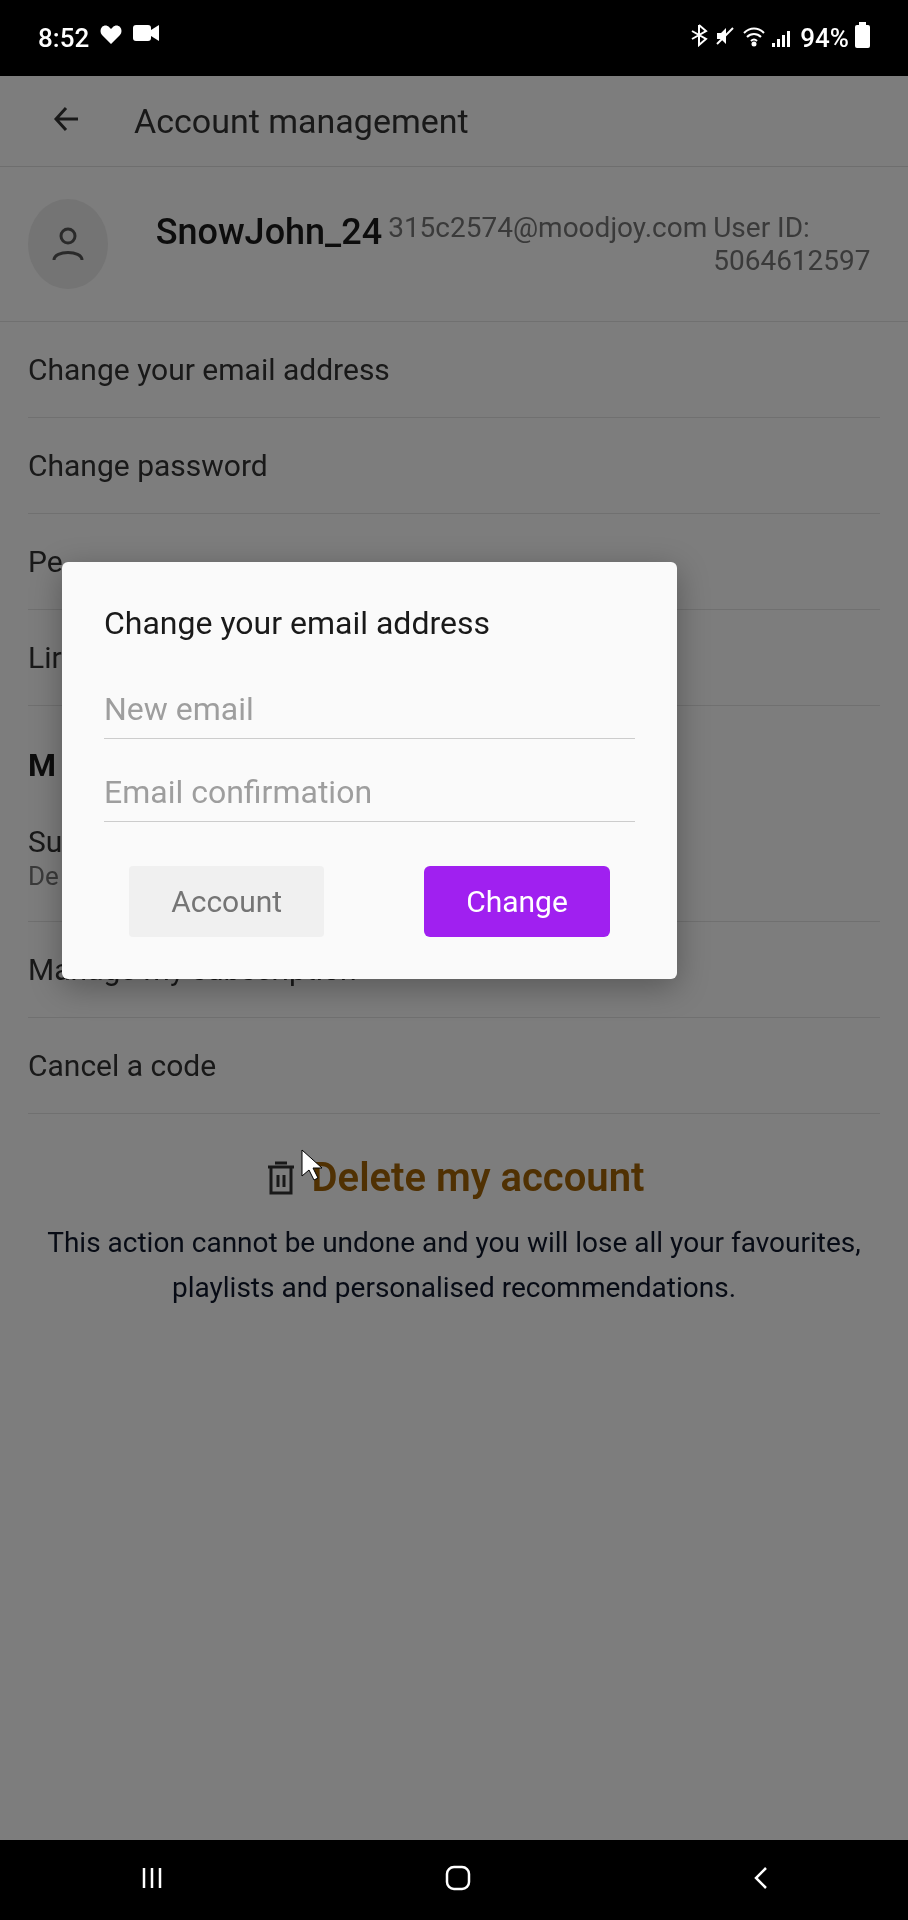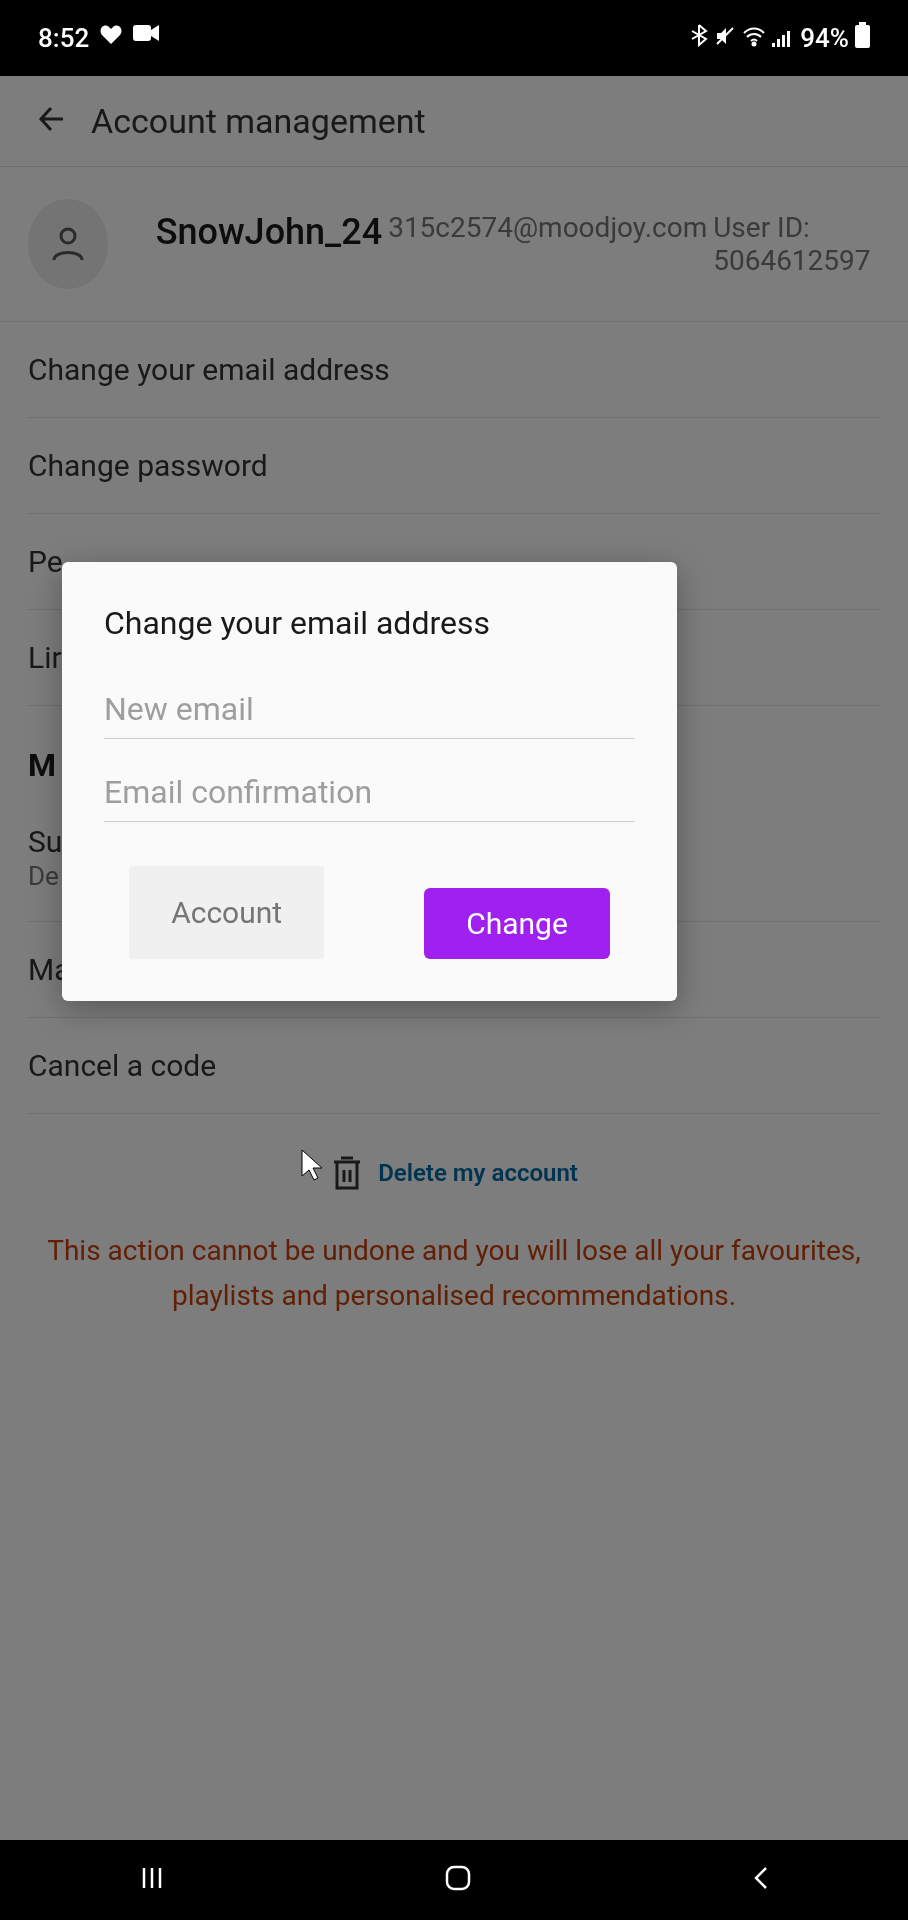--- a/index.html
+++ b/index.html
@@ -45,22 +45,22 @@
       display: inline-flex;
     }
 
     .app-content {
       background: #fafafa;
     }
 
     .app-bar {
       display: flex;
       align-items: center;
-      padding: 24px 33px;
-      gap: 20px;
+      padding: 24px 48px;
+      gap: 48px;
       border-bottom: 1px solid #ddd;
       background: #fafafa;
     }
 
     .back-arrow {
       cursor: pointer;
     }
 
     .app-title {
       font-size: 34px;
@@ -128,30 +128,30 @@
 
     .delete-section {
       text-align: center;
       padding: 40px 28px;
     }
 
     .delete-btn {
       display: inline-flex;
       align-items: center;
       gap: 14px;
-      font-size: 24px;
+      font-size: 40px;
       font-weight: 600;
-      color: #0369a1;
+      color: #a16207;
       cursor: pointer;
     }
 
     .delete-warning {
-      margin-top: 33px;
+      margin-top: 20px;
       font-size: 28px;
-      color: #c2410c;
+      color: #0f172a;
       line-height: 1.6;
     }
 
     .overlay {
       position: absolute;
       top: 76px;
       left: 0;
       right: 0;
       bottom: 80px;
       background: rgba(0, 0, 0, 0.5);
@@ -210,21 +210,20 @@
     }
 
     .btn-change {
       background: #a020f0;
       border: none;
       color: #fff;
       font-size: 30px;
       padding: 18px 42px;
       border-radius: 6px;
       cursor: pointer;
-      margin-top: 22px;
     }
 
     .nav-bar {
       position: absolute;
       bottom: 0;
       left: 0;
       right: 0;
       height: 80px;
       background: #000;
       display: flex;

